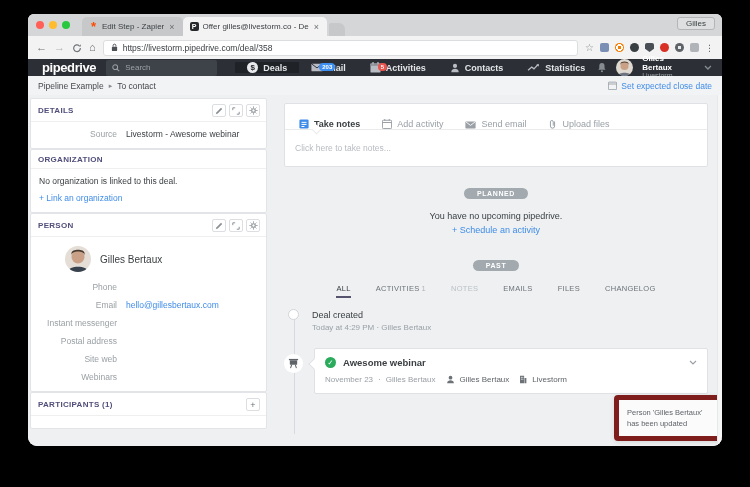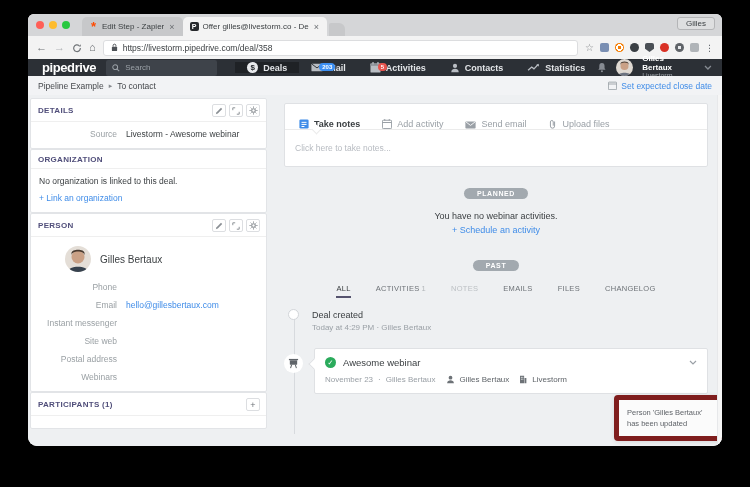--- a/index.html
+++ b/index.html
@@ -102,21 +102,21 @@
   .t-line { position:absolute; left:10px; top:5px; bottom:-40px; width:1px; background:#d7dade; }
   .t-item { position:relative; margin-bottom:16px; }
   .t-bullet { position:absolute; left:-24px; top:-1px; width:11px; height:11px; background:#fff; border:1px solid #d2d5d9; border-radius:50%; }
   .t-bullet-ic { position:absolute; left:-28px; top:6px; width:19px; height:19px; background:#fff; border-radius:50%; display:flex; align-items:center; justify-content:center; }
   .t-title { font-size:9px; color:#3c4043; }
   .t-meta { font-size:8px; color:#9aa0a6; margin-top:3px; }
   .t-card { background:#fff; border:1px solid #dfe1e4; border-radius:2px; padding:8px 10px 9px; position:relative; margin-left:2px; }
   .t-notch { position:absolute; left:-5px; top:11px; width:8px; height:8px; background:#fff; transform:rotate(45deg); border-left:1px solid #dfe1e4; border-bottom:1px solid #dfe1e4; }
   .t-card-head { display:flex; align-items:center; gap:7px; }
   .check-circle { width:11px; height:11px; border-radius:50%; background:#2bab5c; color:#fff; font-size:7px; text-align:center; line-height:11px; flex:none; }
-  .t-card-title { font-size:9.5px; font-weight:normal; color:#3c4043; }
+  .t-card-title { font-size:9.5px; font-weight:bold; color:#3c4043; }
   .t-card-chev { margin-left:auto; }
   .t-card-meta { display:flex; align-items:center; gap:5px; margin-top:7px; font-size:8px; color:#9aa0a6; }
   .t-strong { color:#5f6469; }
 
   .toast { position:absolute; right:0; bottom:5px; width:108px; background:#fbfbfb; border:5px solid #7f1d1d; border-radius:4px; padding:7px 8px; font-size:7.5px; color:#5f6368; line-height:1.5; box-shadow:0 1px 5px rgba(0,0,0,.10); }
 
   svg { display:block; }
 </style>
 </head>
 <body>
@@ -344,25 +344,25 @@
           </div>
           <div class="field-row">
             <span class="f-label">Email</span>
             <span class="f-value link">hello@gillesbertaux.com</span>
           </div>
           <div class="field-row">
             <span class="f-label">Instant messenger</span>
             <span class="f-value"></span>
           </div>
           <div class="field-row">
+            <span class="f-label">Postal address</span>
+            <span class="f-value"></span>
+          </div>
+          <div class="field-row">
             <span class="f-label">Site web</span>
-            <span class="f-value"></span>
-          </div>
-          <div class="field-row">
-            <span class="f-label">Postal address</span>
             <span class="f-value"></span>
           </div>
           <div class="field-row">
             <span class="f-label">Webinars</span>
             <span class="f-value"></span>
           </div>
         </div>
       </div>
 
       <div class="panel">
@@ -416,21 +416,21 @@
           </span>
         </div>
         <div class="comp-input">
           <span class="comp-caret"></span>
           <span class="comp-ph">Click here to take notes...</span>
         </div>
       </div>
 
       <div class="centered planned-wrap">
         <span class="pill">PLANNED</span>
-        <div class="empty-text">You have no webinar activities.</div>
+        <div class="empty-text">You have no upcoming pipedrive.</div>
         <div class="sched-link link">+ Schedule an activity</div>
       </div>
 
       <div class="centered past-wrap">
         <span class="pill">PAST</span>
       </div>
 
       <div class="filters">
         <span class="filter active">ALL</span>
         <span class="filter"><span>ACTIVITIES</span><span class="f-count">1</span></span>

